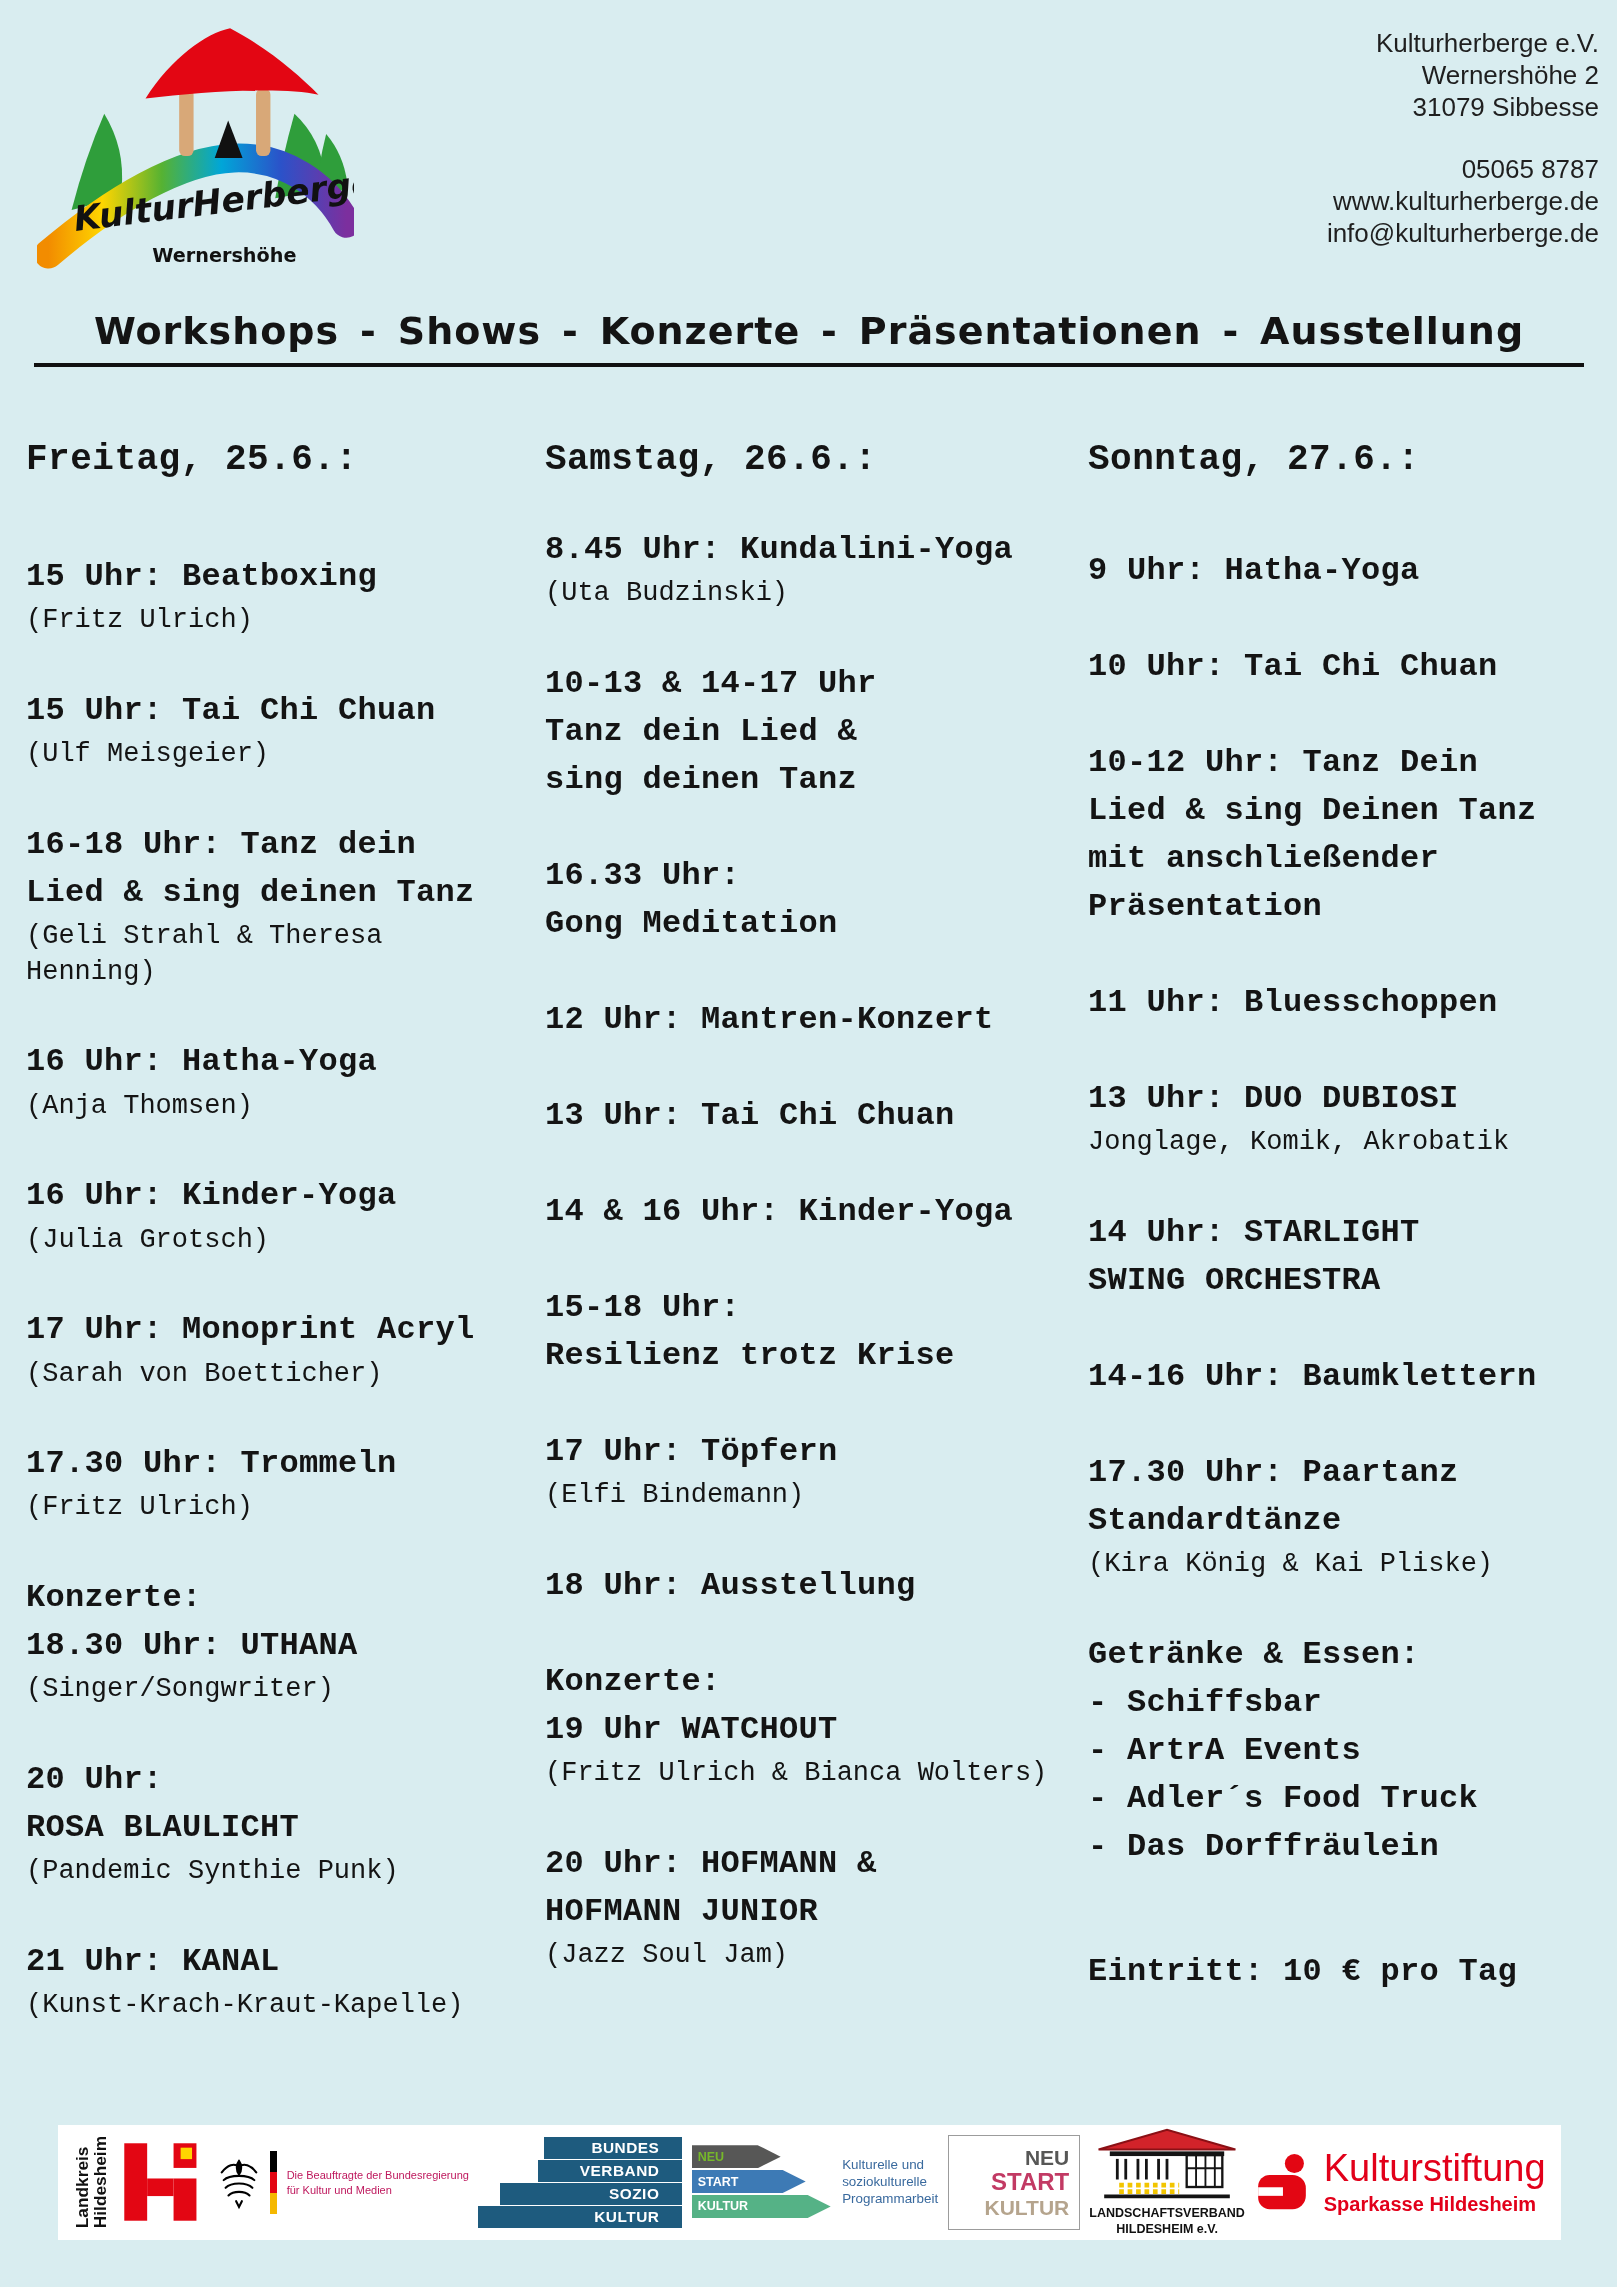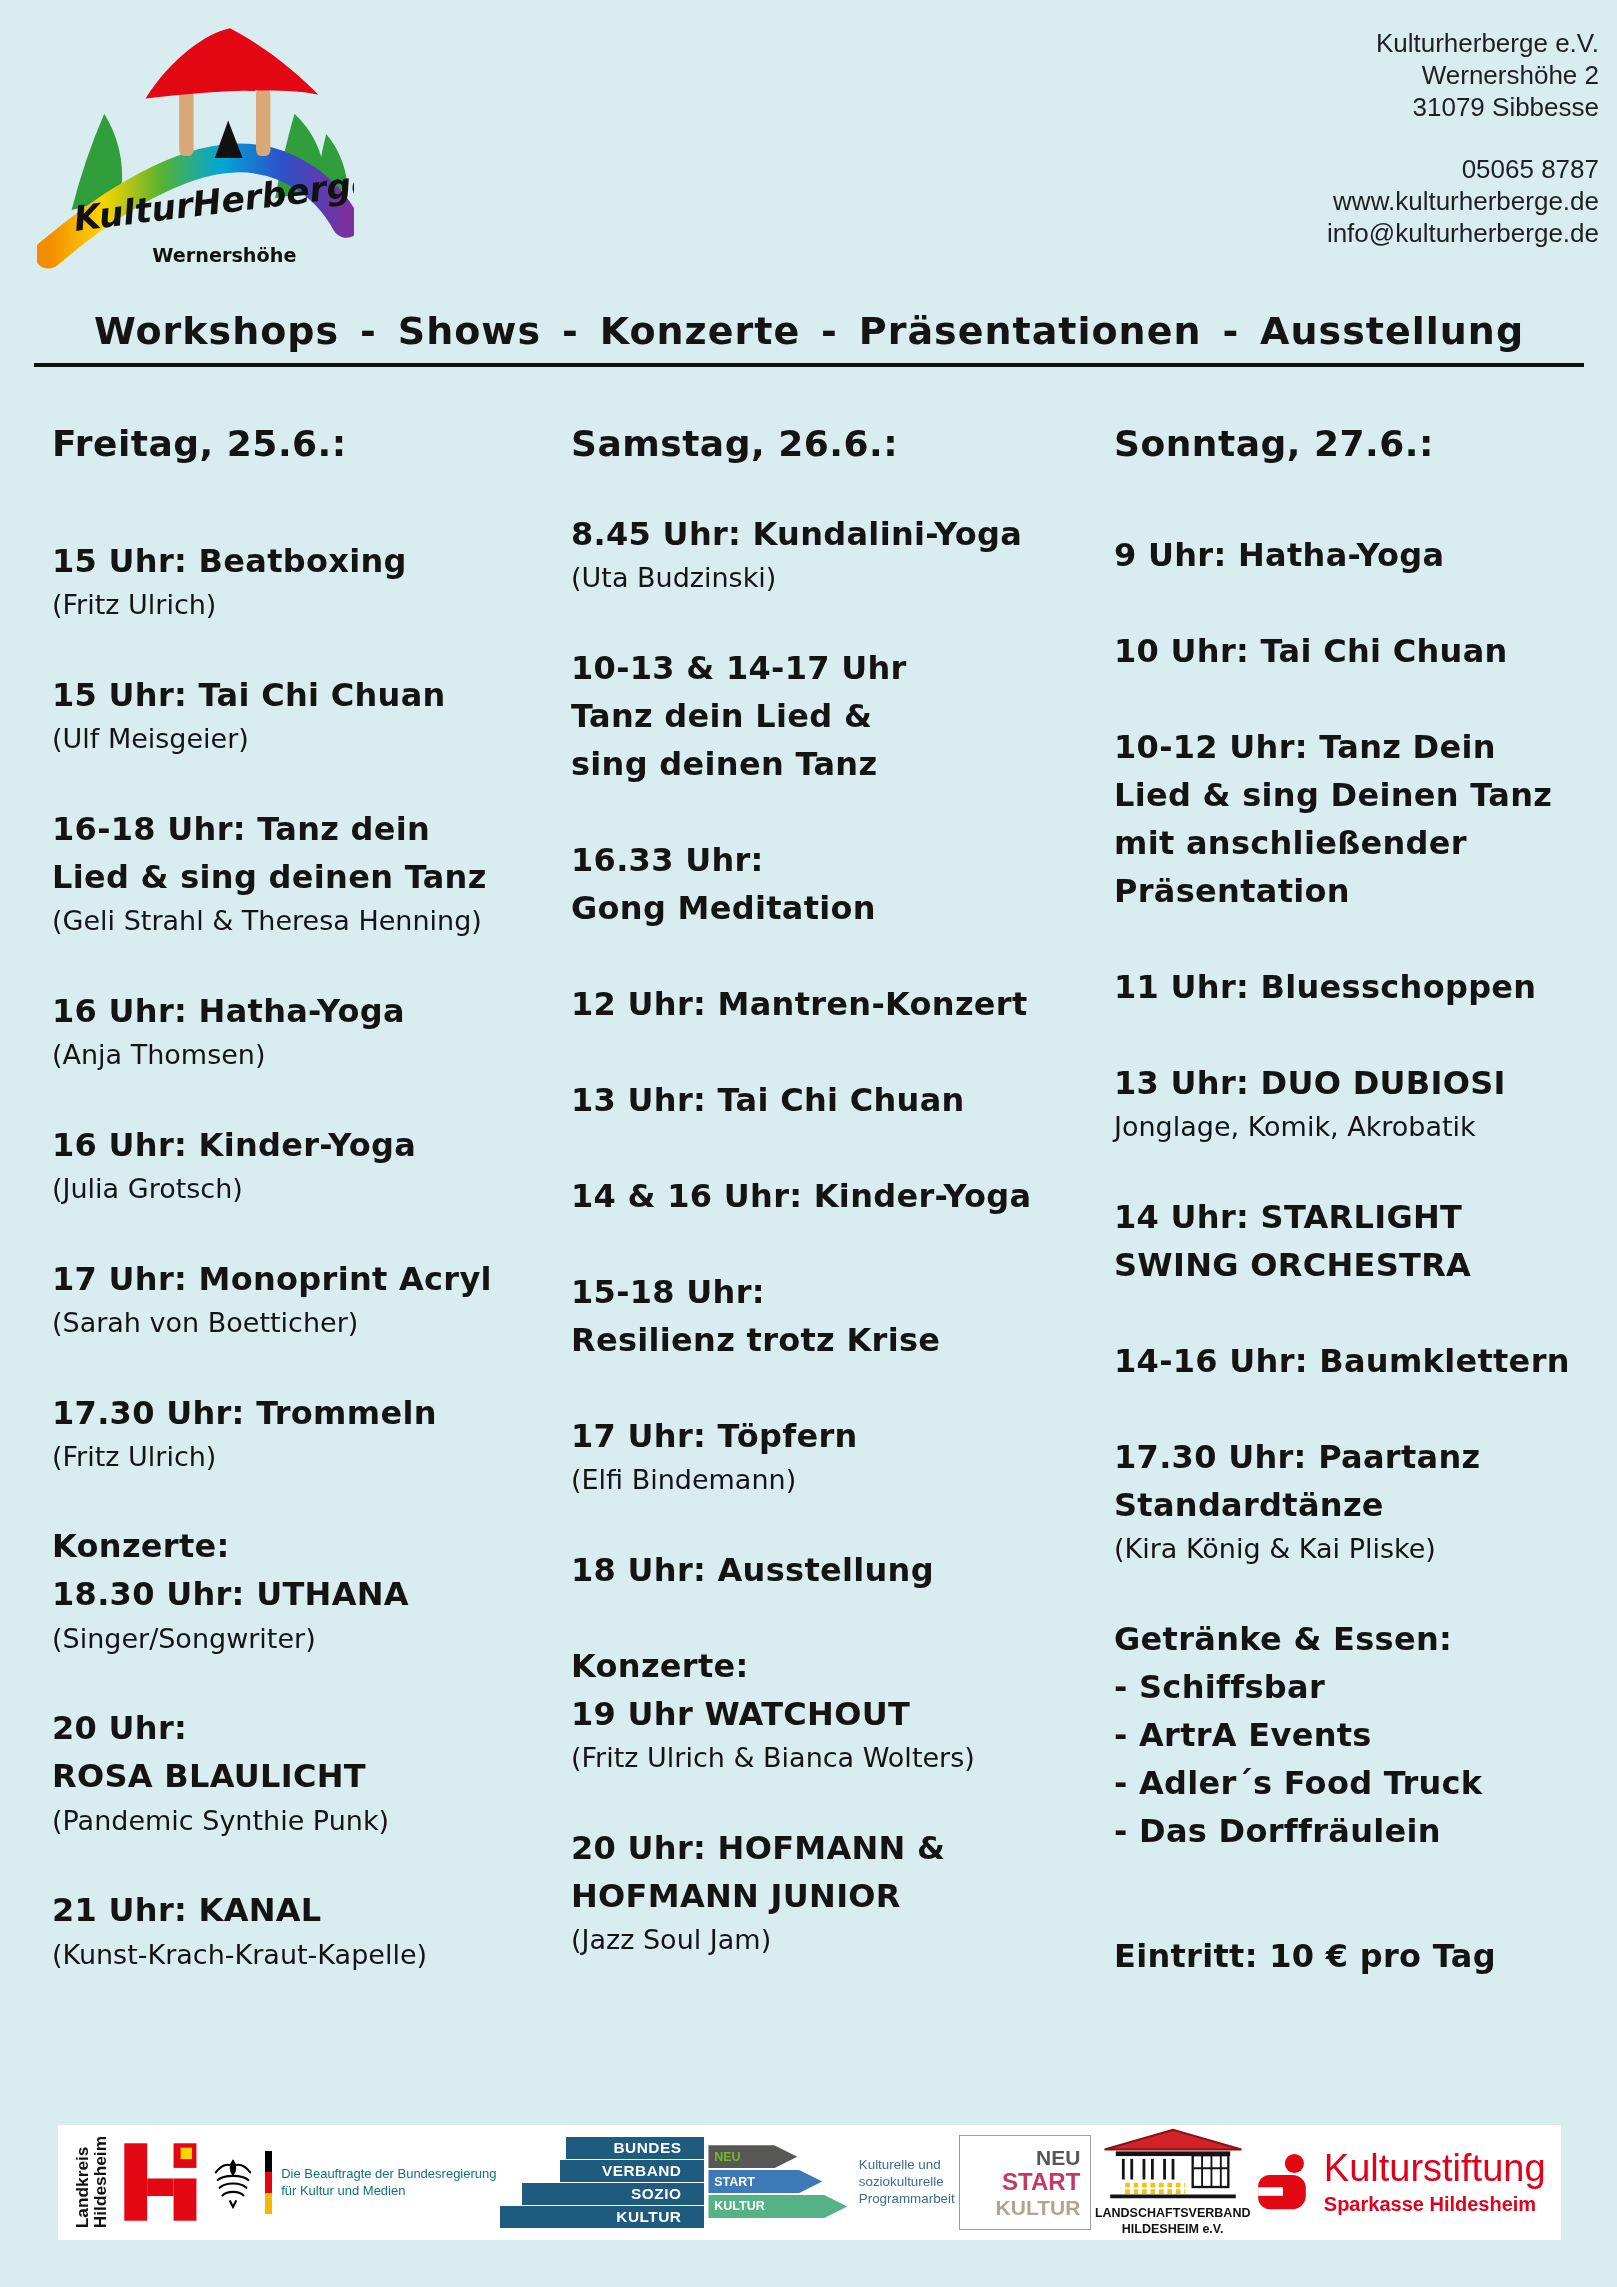--- a/index.html
+++ b/index.html
@@ -19,21 +19,21 @@
     font-family:"Liberation Sans",sans-serif;font-size:26px;line-height:1.24;color:#1f1f1f;
   }
   .contact-gap{height:29px;}
   
   .headline{
     margin:0 34px;border-bottom:4.8px solid #111;padding-bottom:9.6px;
     font-size:38px;font-weight:700;letter-spacing:1px;word-spacing:6.7px;
     text-align:center;white-space:nowrap;
   }
   
-  .content{display:grid;grid-template-columns:519px 543px 523px;padding-left:52px;margin-top:56px;}
+  .content{display:grid;grid-template-columns:519px 543px 523px;padding-left:26px;margin-top:72px;font-family:Liberation Mono, monospace;}
   .day{font-size:36px;font-weight:700;letter-spacing:0.5px;}
   .col-fr .day{margin-bottom:73px;}
   .col-sa .day{margin-bottom:46px;}
   .col-so .day{margin-bottom:67px;}
   .event{margin-bottom:48px;padding-right:17.3px;}
   .event-title{
     font-size:32px;font-weight:700;line-height:1.5;letter-spacing:0.3px;white-space:pre-line;
   }
   .event-detail{font-size:27px;line-height:1.3;white-space:pre-line;margin-top:2.9px;}
   .mt-extra{margin-top:77px;}
@@ -42,21 +42,21 @@
     position:absolute;left:58px;top:2125px;width:1503px;height:115px;background:#ffffff;
     display:flex;align-items:center;justify-content:space-between;
     padding:0 15.4px;box-sizing:border-box;font-family:"Liberation Sans",sans-serif;
   }
   .flogo{display:flex;align-items:center;gap:9.6px;}
   .vtext{
     writing-mode:vertical-rl;transform:rotate(180deg);
     font-weight:700;font-size:17.3px;line-height:1.05;white-space:pre-line;color:#111;
   }
   .bkm-flag{width:6.7px;height:63px;background:linear-gradient(#000 0 34%,#e30613 34% 67%,#f5b800 67% 100%);}
-  .bkm-text{font-size:13px;line-height:1.3;color:#0f766e;}
+  .bkm-text{font-size:11px;line-height:1.3;color:#be185d;}
   .sozio{width:204px;}
   .sozio-row{
     height:22px;background:#1e5b7e;color:#fff;font-weight:700;font-size:15.4px;
     display:flex;align-items:center;justify-content:flex-end;
     padding-right:23px;letter-spacing:0.5px;margin-bottom:1px;
   }
   .sozio-r0{margin-left:66px;} .sozio-r1{margin-left:60px;} .sozio-r2{margin-left:22px;} .sozio-r3{margin-left:0;}
   .nsp{display:flex;align-items:center;gap:11.5px;}
   .tri{
     height:23px;color:#fff;font-weight:700;font-size:12.5px;

